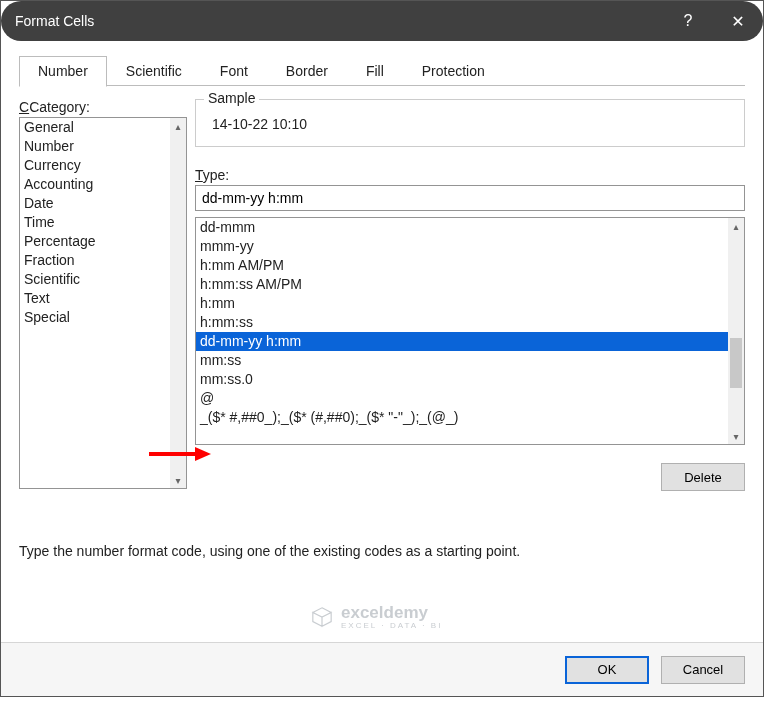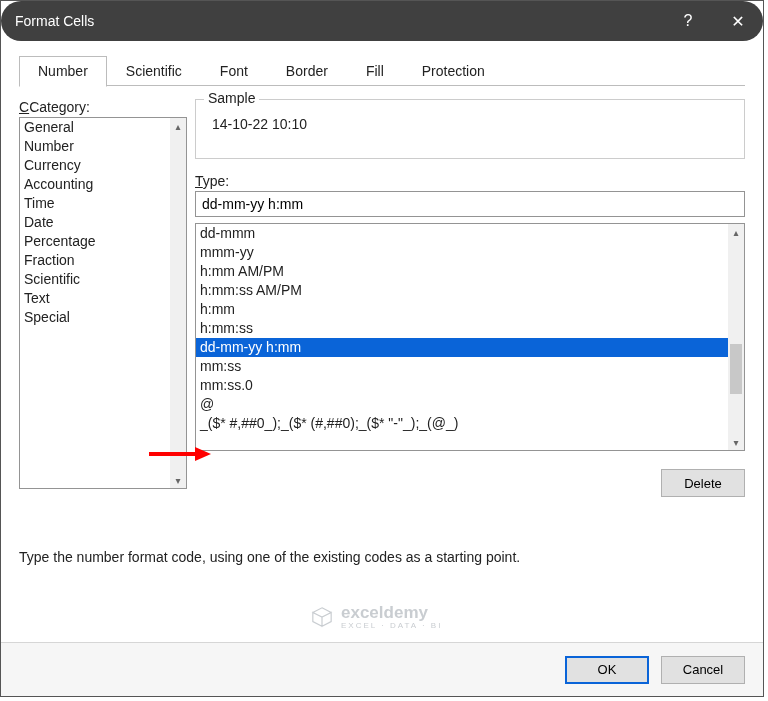--- a/index.html
+++ b/index.html
@@ -141,22 +141,22 @@
   }
   .right-col {
     flex: 1;
     display: flex;
     flex-direction: column;
   }
   .sample-group {
     border: 1px solid #cccccc;
     padding: 16px 10px 10px 10px;
     position: relative;
-    height: 60px;
-    margin-bottom: 14px;
+    height: 48px;
+    margin-bottom: 20px;
   }
   .sample-group .legend {
     position: absolute;
     top: -10px; left: 8px;
     background: #fff;
     padding: 0 4px;
     font-size: 14px;
     color: #222;
   }
   .sample-value {
@@ -266,22 +266,22 @@
       <div class="cat-col">
         <div class="label">
           <span class="underline">C</span><span>Category:</span>
         </div>
         <div class="listbox">
           <div class="list-inner">
             <div class="list-item">General</div>
             <div class="list-item">Number</div>
             <div class="list-item">Currency</div>
             <div class="list-item">Accounting</div>
+            <div class="list-item">Date</div>
             <div class="list-item">Time</div>
-            <div class="list-item">Date</div>
             <div class="list-item">Percentage</div>
             <div class="list-item">Fraction</div>
             <div class="list-item">Scientific</div>
             <div class="list-item">Text</div>
             <div class="list-item">Special</div>
           </div>
           <div class="scroll-gutter">
             <div class="arrow-up">▴</div>
             <div class="arrow-down">▾</div>
           </div>

